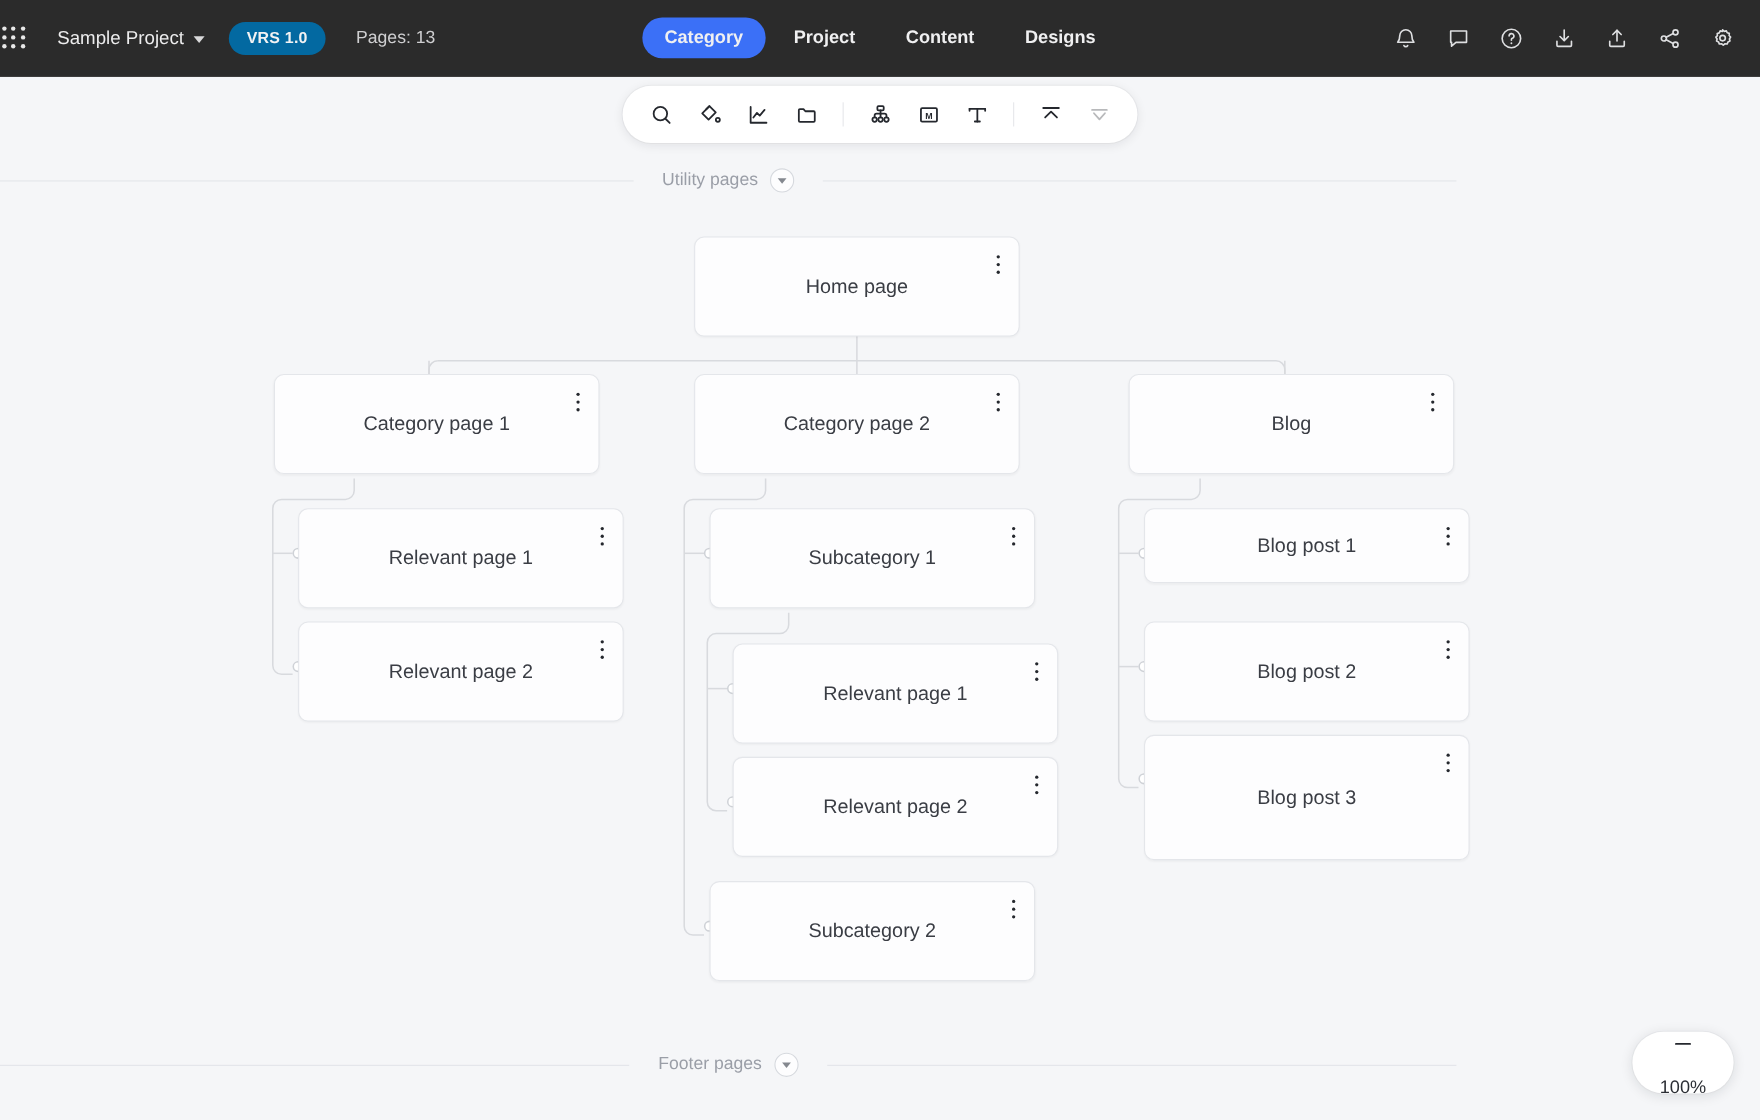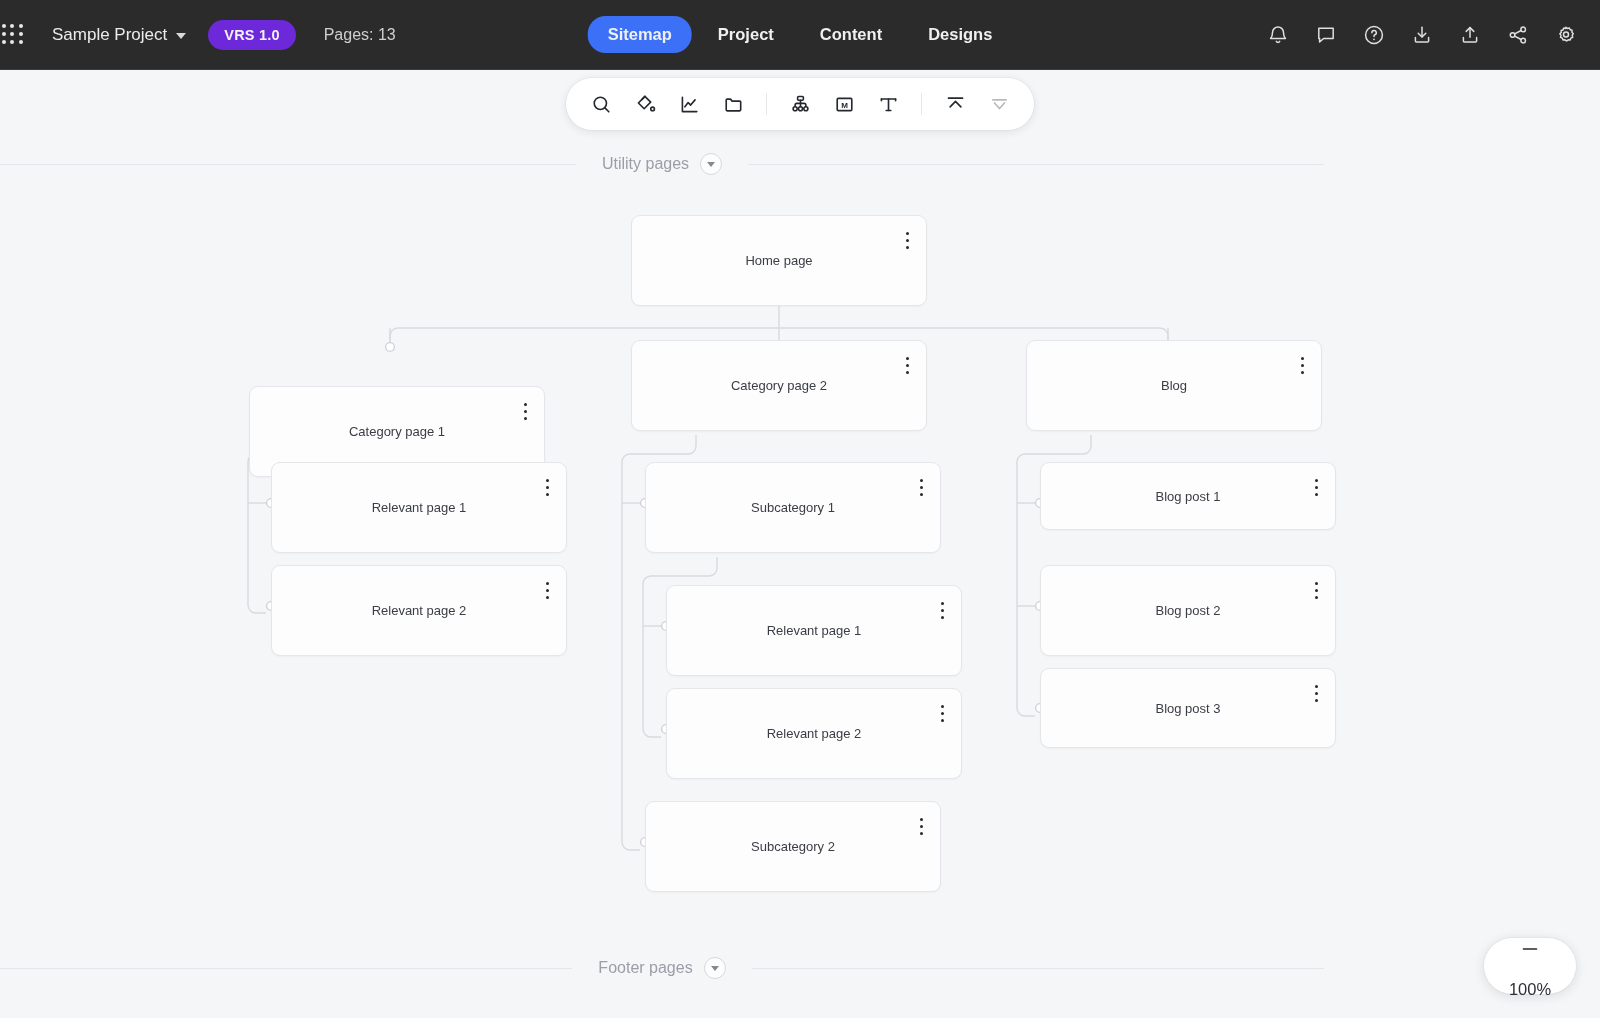--- a/index.html
+++ b/index.html
@@ -29,21 +29,21 @@
   .proj-name {
     color: #ececed; font-size: 17px; margin-left: 26px;
     display: flex; align-items: center; gap: 9px; cursor: pointer;
   }
   .chev-d {
     width: 0; height: 0; border-left: 5px solid transparent;
     border-right: 5px solid transparent; border-top: 6px solid #d9d9da;
     margin-top: 2px;
   }
   .badge {
-    margin-left: 22px; background: #6d28d9; color: #f2f2f3;
+    margin-left: 22px; background: #0369a1; color: #f2f2f3;
     font-size: 14.5px; font-weight: bold; padding: 7px 16px; border-radius: 16px;
     letter-spacing: .2px; cursor: pointer;
   }
   .pages-count { margin-left: 28px; color: #cfcfd1; font-size: 16px; }
 
   .tb-tabs {
     position: absolute; left: 50%; transform: translateX(-50%);
     display: flex; align-items: center; gap: 6px;
   }
   .tab {
@@ -95,21 +95,21 @@
   .edges { position: absolute; top: 0; left: 0; width: 1600px; height: 948px; pointer-events: none; }
 
   
   .node {
     position: absolute; background: #fdfdfe;
     border: 1px solid #e4e6ea; border-radius: 9px;
     display: flex; align-items: center; justify-content: center;
     cursor: pointer; z-index: 5;
     box-shadow: 0 1px 2px rgba(24,28,40,.035);
   }
-  .node-label { color: #3a3d44; font-size: 13px; pointer-events: none; }
+  .node-label { color: #3a3d44; font-size: 18px; pointer-events: none; }
   .kebab {
     position: absolute; top: 14px; right: 15px;
     display: flex; flex-direction: column; gap: 3.5px; cursor: pointer; padding: 2px;
   }
   .kebab i { width: 3.4px; height: 3.4px; border-radius: 50%; background: #25282e; display: block; }
 
   
   .zoombar {
     position: absolute; right: 24px; bottom: 24px;
     height: 56px; background: #ffffff; border-radius: 28px;
@@ -139,21 +139,21 @@
     </div>
     <div class="proj-name">
       <span>Sample Project</span>
       <span class="chev-d"></span>
     </div>
     <div class="badge">VRS 1.0</div>
     <div class="pages-count">Pages: 13</div>
   </div>
 
   <div class="tb-tabs">
-    <div class="tab active">Sitemap</div>
+    <div class="tab active">Category</div>
     <div class="tab">Project</div>
     <div class="tab">Content</div>
     <div class="tab">Designs</div>
   </div>
 
   <div class="tb-right">
     <span class="hicon">
       <svg viewBox="0 0 24 24" fill="none" stroke="#dedfe1" stroke-width="1.5" stroke-linecap="round" stroke-linejoin="round">
         <path d="M6.5 9.5a5.5 5.5 0 0 1 11 0c0 4 1.4 5.3 1.9 5.9H4.6c.5-.6 1.9-1.9 1.9-5.9z"></path>
         <path d="M10.3 18.4a1.9 1.9 0 0 0 3.4 0"></path>
@@ -338,21 +338,21 @@
 
   <div class="node" style="left:631px; top:145px; width:296px; height:91px;">
     <span class="node-label">Home page</span>
     <span class="kebab">
         <i></i>
         <i></i>
         <i></i>
       </span>
   </div>
 
-  <div class="node" style="left:249px; top:270px; width:296px; height:91px;margin-top:46px;">
+  <div class="node" style="left:249px; top:270px; width:296px; height:91px;">
     <span class="node-label">Category page 1</span>
     <span class="kebab">
         <i></i>
         <i></i>
         <i></i>
       </span>
   </div>
 
   <div class="node" style="left:631px; top:270px; width:296px; height:91px;">
     <span class="node-label">Category page 2</span>
@@ -437,21 +437,21 @@
 
   <div class="node" style="left:1040px; top:495px; width:296px; height:91px;">
     <span class="node-label">Blog post 2</span>
     <span class="kebab">
         <i></i>
         <i></i>
         <i></i>
       </span>
   </div>
 
-  <div class="node" style="left:1040px; top:598px; width:296px; height:80px;">
+  <div class="node" style="left:1040px; top:598px; width:296px; height:114px;">
     <span class="node-label">Blog post 3</span>
     <span class="kebab">
         <i></i>
         <i></i>
         <i></i>
       </span>
   </div>
 
   <div class="zoombar">
     <span class="zbtn">

